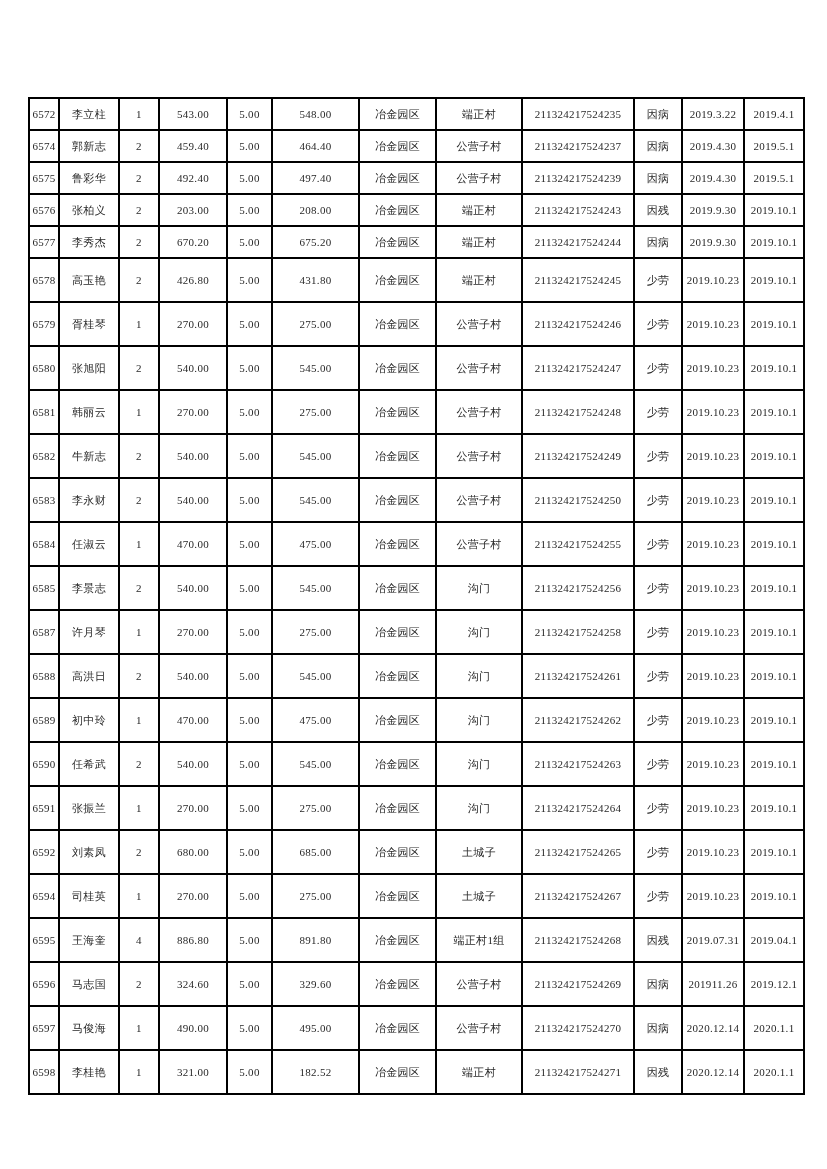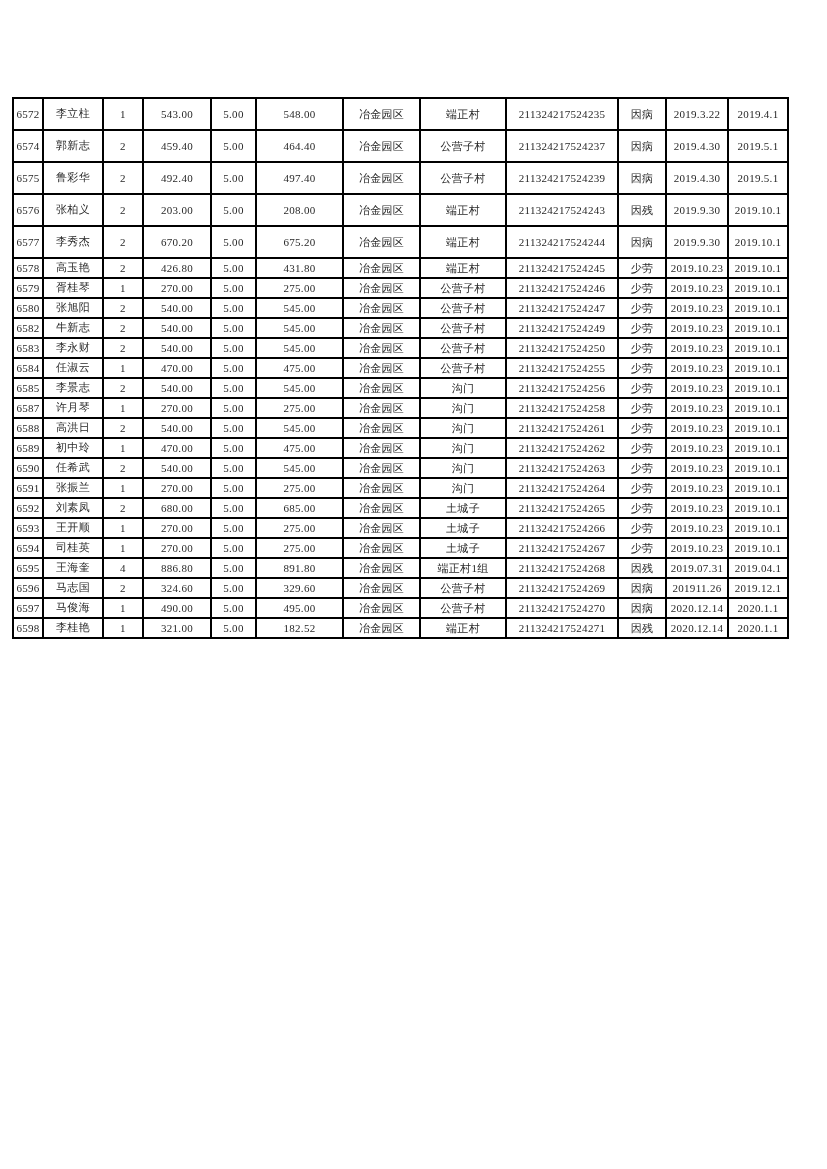--- a/index.html
+++ b/index.html
@@ -14,21 +14,21 @@
     width:827px;
     height:1169px;
     background:var(--page-bg);
     margin:0 auto;
     overflow:hidden;
     font-family:"Liberation Serif","DejaVu Serif",serif;
     color:var(--text-color);
   }
   table.records{
     position:absolute;
-    left:12px;
+    left:28px;
     top:97px;
     border-collapse:collapse;
     table-layout:fixed;
     width:777px;
   }
   table.records td{
     border:2px solid var(--border-color);
     text-align:center;
     vertical-align:middle;
     font-size:11px;
@@ -47,24 +47,24 @@
   col.c-supp{width:45px;}
   col.c-total{width:87px;}
   col.c-park{width:77px;}
   col.c-village{width:86px;}
   col.c-account{width:112px;}
   col.c-reason{width:48px;}
   col.c-date1{width:62px;}
   col.c-date2{width:60px;}
 
   tr.row-short{height:32px;}
-  tr.row-tall{height:20px;}
+  tr.row-tall{height:44px;}
 
   td.village-large{font-size:14px;letter-spacing:1px;}
-  td.cell-name{letter-spacing:1.5px;font-family:Liberation Mono, monospace;}
+  td.cell-name{letter-spacing:1.5px;}
   td.cell-date{letter-spacing:0;}
   td.cell-account{letter-spacing:0;}
 </style>
 </head>
 <body>
 
 <div class="page">
   <table class="records">
     <colgroup>
       <col class="c-seq">
@@ -187,20 +187,34 @@
     <td class="cell-supp">5.00</td>
     <td class="cell-total">545.00</td>
     <td class="cell-park">冶金园区</td>
     <td class="cell-village village-large">公营子村</td>
     <td class="cell-account">211324217524247</td>
     <td class="cell-reason">少劳</td>
     <td class="cell-date cell-date1">2019.10.23</td>
     <td class="cell-date cell-date2">2019.10.1</td>
   </tr>
         <tr class="row-tall">
+    <td class="cell-seq">6581</td>
+    <td class="cell-name">韩丽云</td>
+    <td class="cell-persons">1</td>
+    <td class="cell-base">270.00</td>
+    <td class="cell-supp">5.00</td>
+    <td class="cell-total">275.00</td>
+    <td class="cell-park">冶金园区</td>
+    <td class="cell-village village-large">公营子村</td>
+    <td class="cell-account">211324217524248</td>
+    <td class="cell-reason">少劳</td>
+    <td class="cell-date cell-date1">2019.10.23</td>
+    <td class="cell-date cell-date2">2019.10.1</td>
+  </tr>
+        <tr class="row-tall">
     <td class="cell-seq">6582</td>
     <td class="cell-name">牛新志</td>
     <td class="cell-persons">2</td>
     <td class="cell-base">540.00</td>
     <td class="cell-supp">5.00</td>
     <td class="cell-total">545.00</td>
     <td class="cell-park">冶金园区</td>
     <td class="cell-village village-large">公营子村</td>
     <td class="cell-account">211324217524249</td>
     <td class="cell-reason">少劳</td>
@@ -322,34 +336,20 @@
         <tr class="row-tall">
     <td class="cell-seq">6592</td>
     <td class="cell-name">刘素凤</td>
     <td class="cell-persons">2</td>
     <td class="cell-base">680.00</td>
     <td class="cell-supp">5.00</td>
     <td class="cell-total">685.00</td>
     <td class="cell-park">冶金园区</td>
     <td class="cell-village village-large">土城子</td>
     <td class="cell-account">211324217524265</td>
-    <td class="cell-reason">少劳</td>
-    <td class="cell-date cell-date1">2019.10.23</td>
-    <td class="cell-date cell-date2">2019.10.1</td>
-  </tr>
-        <tr class="row-tall">
-    <td class="cell-seq">6593</td>
-    <td class="cell-name">王开顺</td>
-    <td class="cell-persons">1</td>
-    <td class="cell-base">270.00</td>
-    <td class="cell-supp">5.00</td>
-    <td class="cell-total">275.00</td>
-    <td class="cell-park">冶金园区</td>
-    <td class="cell-village village-large">土城子</td>
-    <td class="cell-account">211324217524266</td>
     <td class="cell-reason">少劳</td>
     <td class="cell-date cell-date1">2019.10.23</td>
     <td class="cell-date cell-date2">2019.10.1</td>
   </tr>
         <tr class="row-tall">
     <td class="cell-seq">6594</td>
     <td class="cell-name">司桂英</td>
     <td class="cell-persons">1</td>
     <td class="cell-base">270.00</td>
     <td class="cell-supp">5.00</td>

